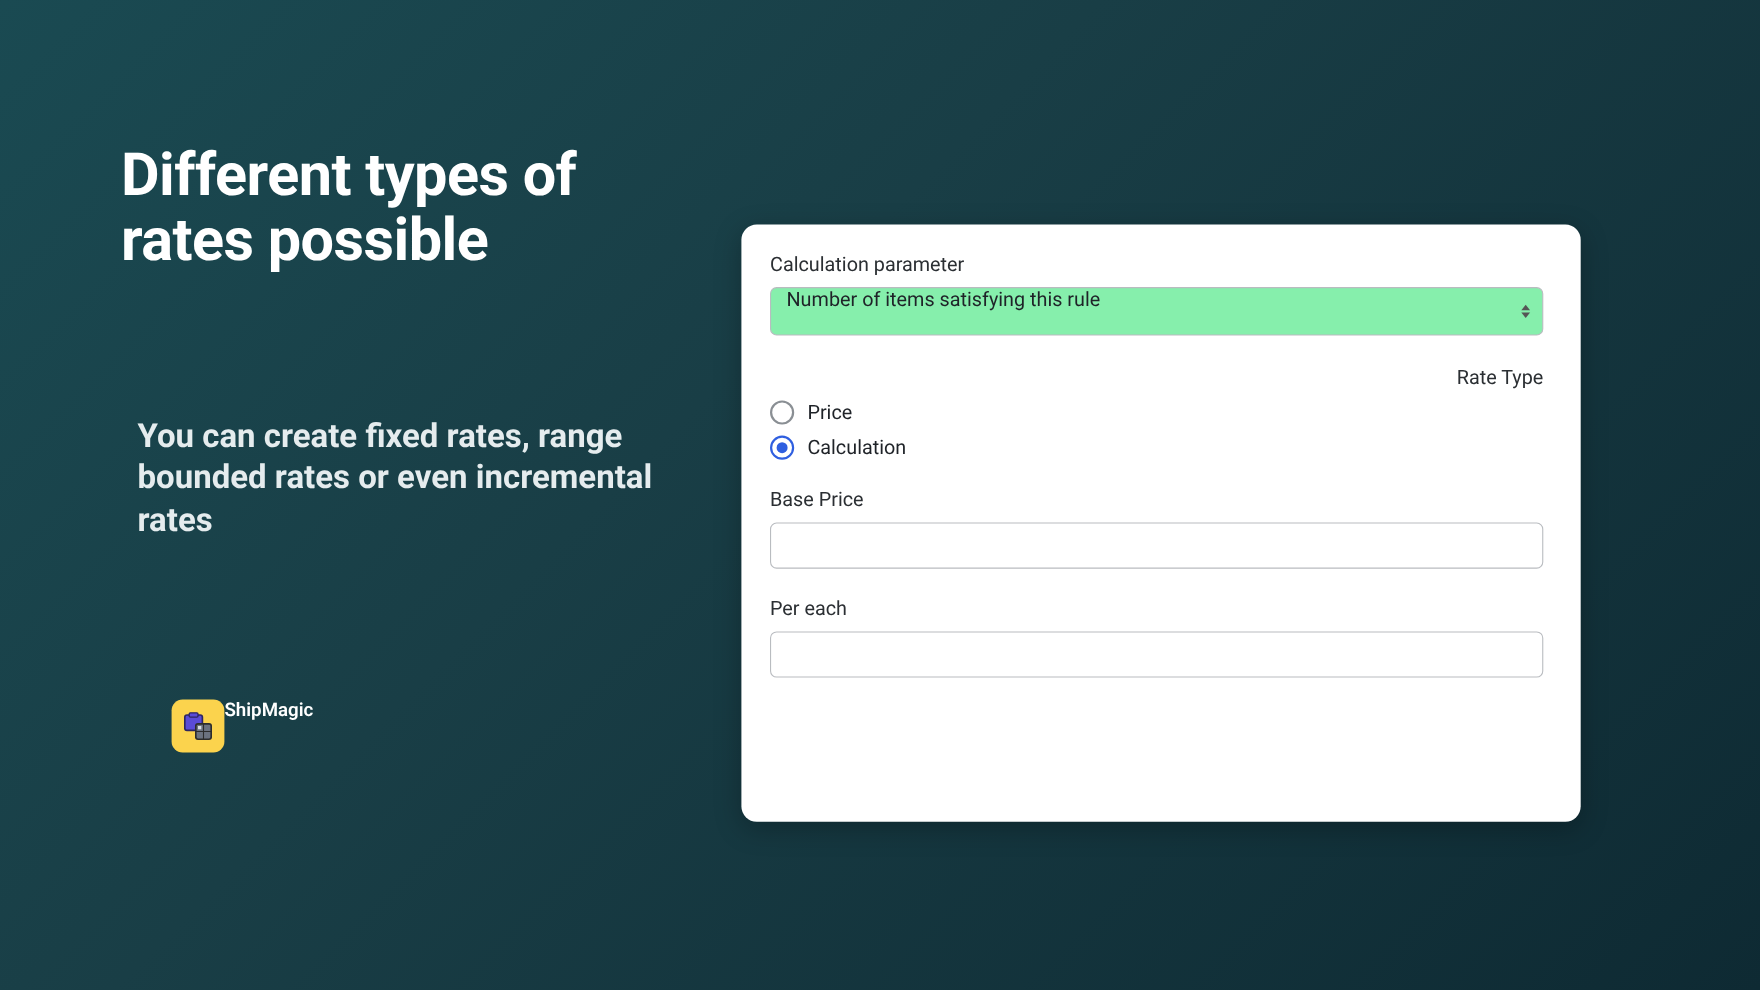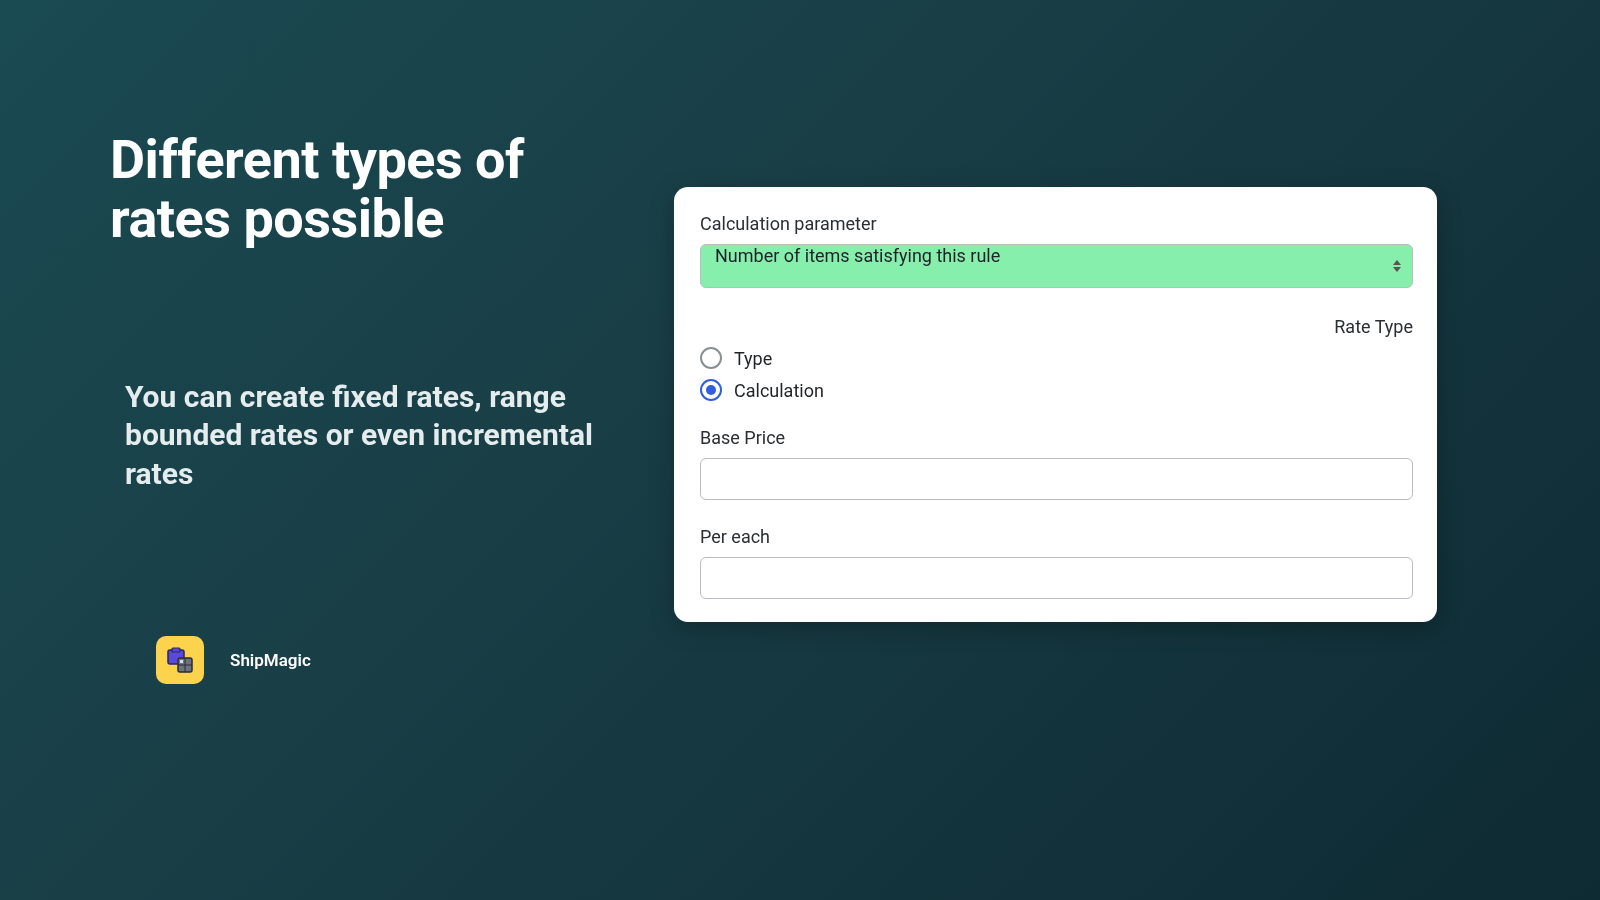--- a/index.html
+++ b/index.html
@@ -30,48 +30,47 @@
     color: #e5ecee;
     font-size: 30px;
     line-height: 1.28;
     font-weight: 700;
   }
   .brand {
     position: absolute;
     left: 124px;
     top: 636px;
     display: flex;
-    align-items: center;
-    gap: 26px;
+    gap: 0;
     padding-left: 32px;
   }
   .brand-icon {
     width: 48px;
     height: 48px;
     background: #fbd34d;
     border-radius: 10px;
     display: flex;
     align-items: center;
     justify-content: center;
     position: relative;
   }
   .brand-name {
     color: #fff;
     font-size: 17px;
     font-weight: 600;
   }
   .card {
     position: absolute;
     left: 674px;
-    top: 187px;
+    top: 204px;
     width: 763px;
-    height: 435px;
+    height: 543px;
     background: #fff;
     border-radius: 14px;
-    padding: 26px 24px 26px 26px;
+    padding: 26px 34px 26px 26px;
     box-shadow: 0 6px 24px rgba(0,0,0,0.25);
     color: #1f2328;
   }
   .field-label {
     font-size: 18px;
     color: #2b2f33;
     margin-bottom: 10px;
     display: block;
     font-weight: 400;
   }
@@ -186,21 +185,21 @@
     <div class="select-caret">
       <div class="caret-up"></div>
       <div class="caret-down"></div>
     </div>
   </div>
 
   <div class="radio-group">
     <div class="field-label">Rate Type</div>
     <div class="radio-row">
       <span class="radio-outer" id="radio-range"></span>
-      <span class="radio-label">Type</span>
+      <span class="radio-label">Price</span>
     </div>
     <div class="radio-row">
       <span class="radio-outer selected" id="radio-incremental">
           <span class="radio-inner"></span>
         </span>
       <span class="radio-label">Calculation</span>
     </div>
   </div>
 
   <div class="base-price-block">

